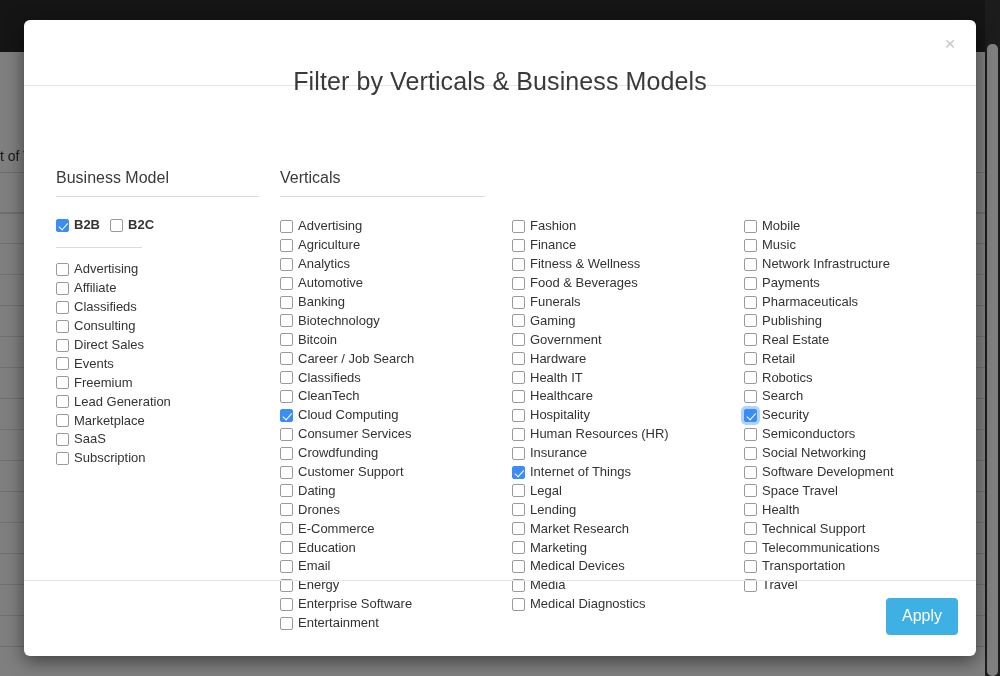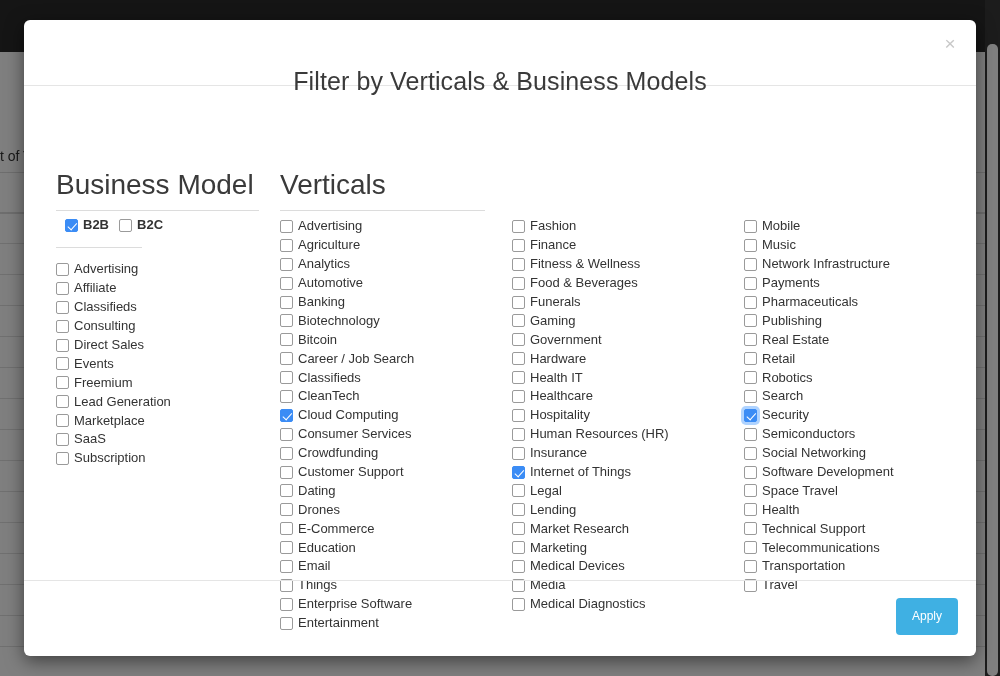--- a/index.html
+++ b/index.html
@@ -133,37 +133,37 @@
   }
 
   #modal-body {
     position: relative;
     height: 524px;
     padding: 0;
   }
 
   .section-heading {
     position: absolute;
-    font-size: 28px;
+    font-size: 16px;
     font-weight: normal;
     color: #3a3a3a;
     padding-bottom: 9px;
     border-bottom: 1px solid #dcdcdc;
   }
   #heading-business-model {
     left: 32px; top: 83px; width: 203px;
   }
   #heading-verticals {
     left: 256px; top: 83px; width: 205px;
   }
 
   
   #bm-toplevel {
     position: absolute;
-    left: 41px; top: 132px;
+    left: 32px; top: 132px;
     width: 200px;
     font-size: 13px;
     font-weight: bold;
     color: #333;
   }
   #bm-divider {
     position: absolute;
     left: 32px; top: 161px;
     width: 86px;
     border-top: 1px solid #dcdcdc;
@@ -235,21 +235,21 @@
     left: 0; bottom: 0;
     width: 952px; height: 76px;
     border-top: 1px solid #e5e5e5;
   }
   #apply-button {
     position: absolute;
     right: 18px; top: 17px;
     padding: 9px 16px 10px;
     background: #3fb0e3;
     color: #ffffff;
-    font-size: 12px;
+    font-size: 16px;
     border: none;
     border-radius: 4px;
     cursor: pointer;
     font-family: "Liberation Sans", sans-serif;
     line-height: 18px;
   }
 </style>
 </head>
 <body>
 
@@ -546,21 +546,21 @@
         <div class="cb-row">
           <span class="cb-box"></span>
           <span class="cb-label">Education</span>
         </div>
         <div class="cb-row">
           <span class="cb-box"></span>
           <span class="cb-label">Email</span>
         </div>
         <div class="cb-row">
           <span class="cb-box"></span>
-          <span class="cb-label">Things</span>
+          <span class="cb-label">Energy</span>
         </div>
         <div class="cb-row">
           <span class="cb-box"></span>
           <span class="cb-label">Enterprise Software</span>
         </div>
         <div class="cb-row">
           <span class="cb-box"></span>
           <span class="cb-label">Entertainment</span>
         </div>
       </div>

